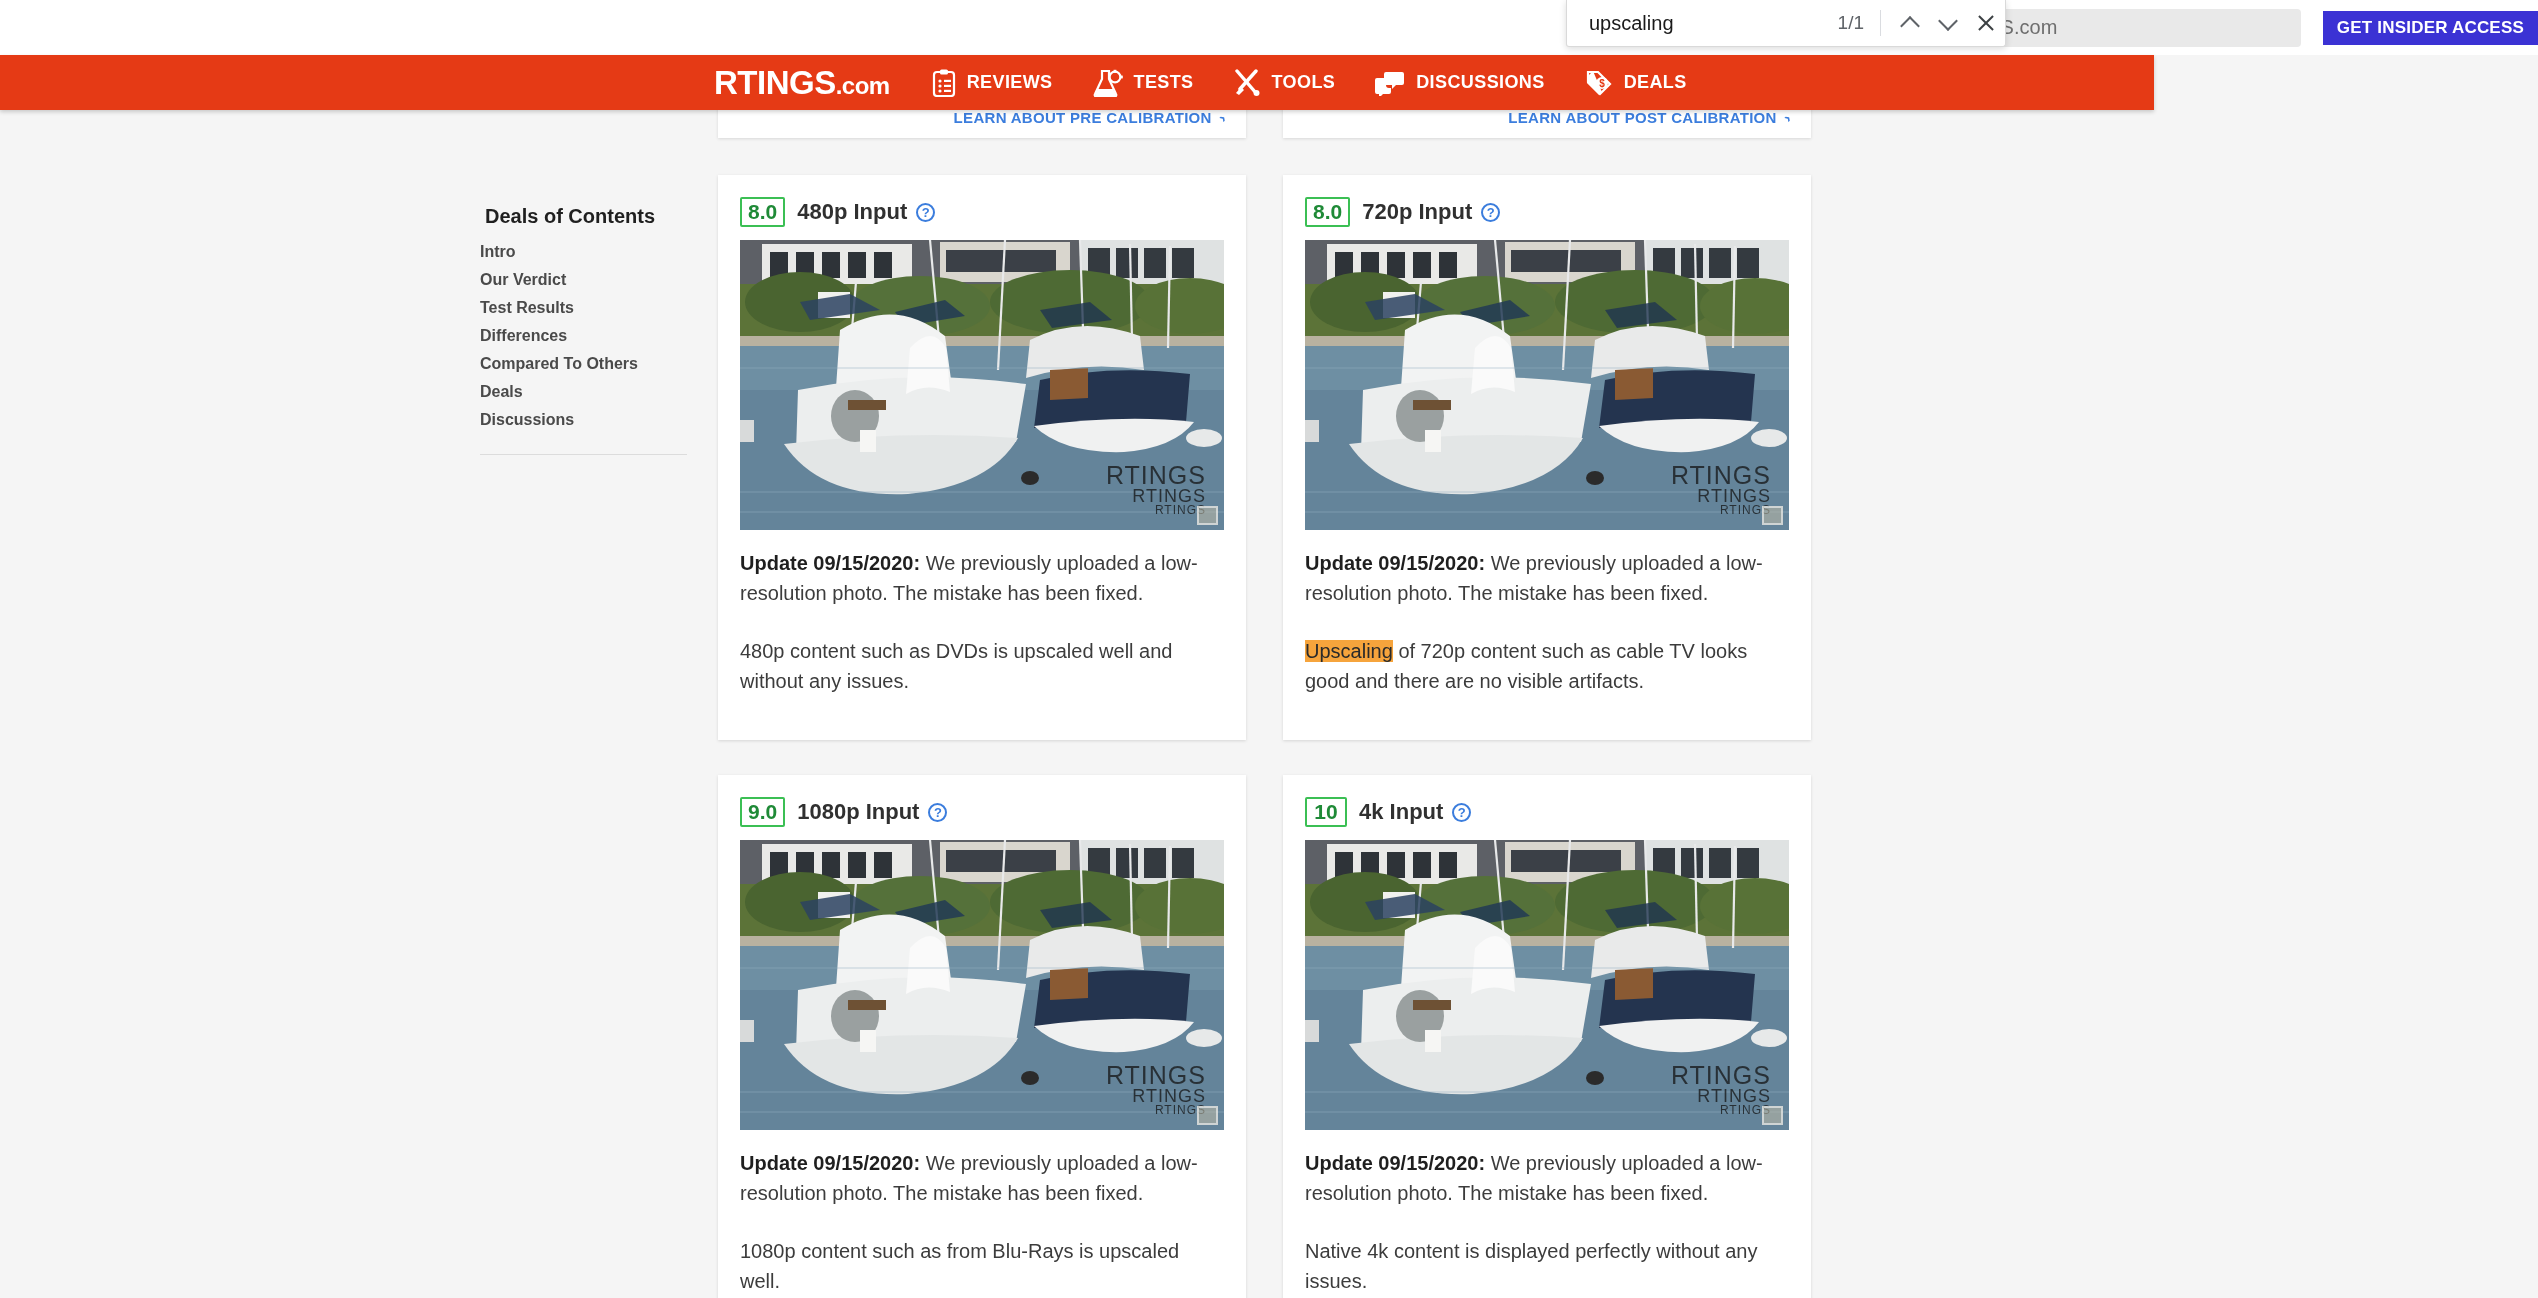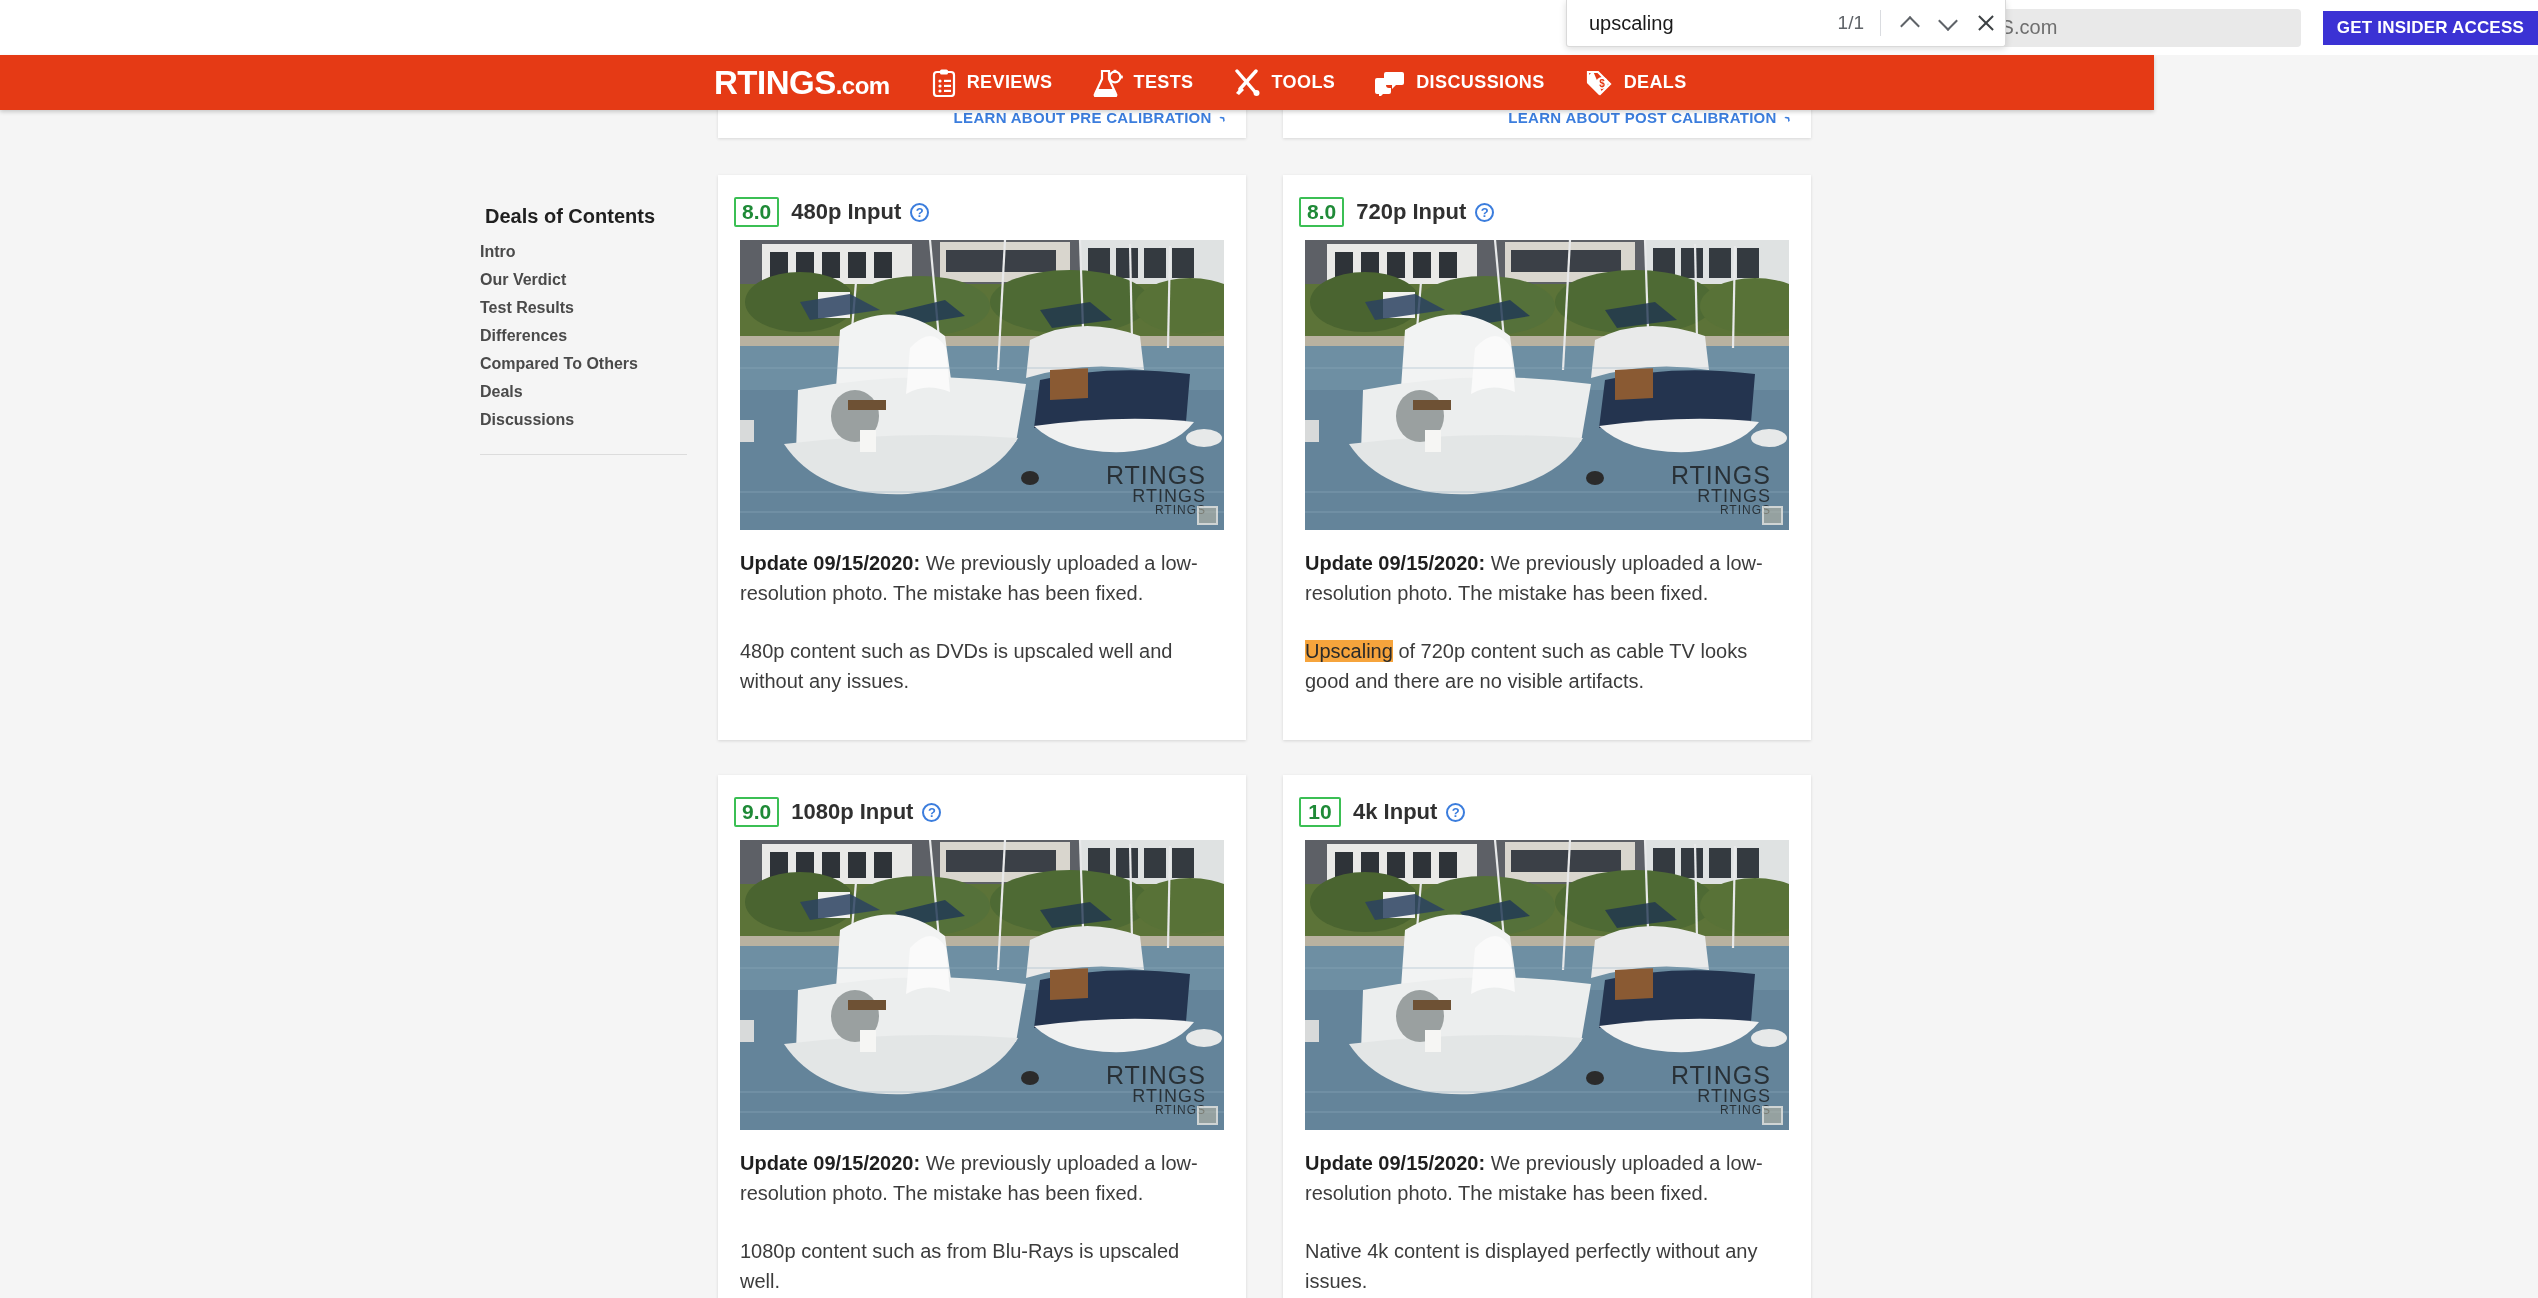--- a/index.html
+++ b/index.html
@@ -95,21 +95,21 @@
     position: absolute; right: 22px; bottom: 12px; font-size: 15px; font-weight: 700;
     color: #3b7ddd; letter-spacing: .3px; white-space: nowrap;
   }
   .learnlink .arrow { display:inline-block; margin-left: 7px; transform: rotate(-45deg); font-weight: 700; }
 
   
   .card {
     position: absolute; background: #fff; width: 528px;
     box-shadow: 0 1px 3px rgba(0,0,0,.13);
   }
-  .card-head { display: flex; align-items: center; padding: 22px 22px 13px 16px; }
+  .card-head { display: flex; align-items: center; padding: 22px 22px 13px 22px; }
   .score {
     border: 2px solid #3bbf54; color: #1f8a37; font-size: 21px; font-weight: 700;
     min-width: 42px; height: 30px; display: flex; align-items: center; justify-content: center;
     padding: 0 6px; border-radius: 2px;
   }
   .card-title { font-size: 22px; font-weight: 700; color: #303030; margin-left: 12px; }
   .help-ico {
     margin-left: 9px; width: 19px; height: 19px; border: 2px solid #3b7ddd; border-radius: 50%;
     color: #3b7ddd; font-size: 13px; font-weight: 700; display: inline-flex;
     align-items: center; justify-content: center; line-height: 1;

